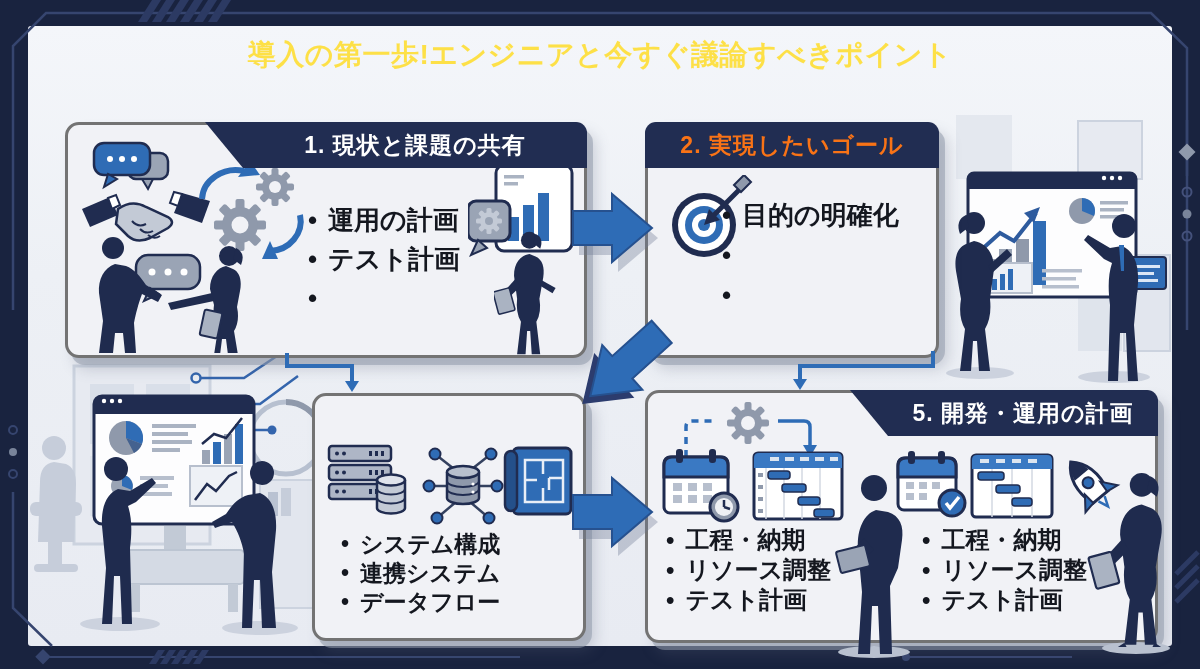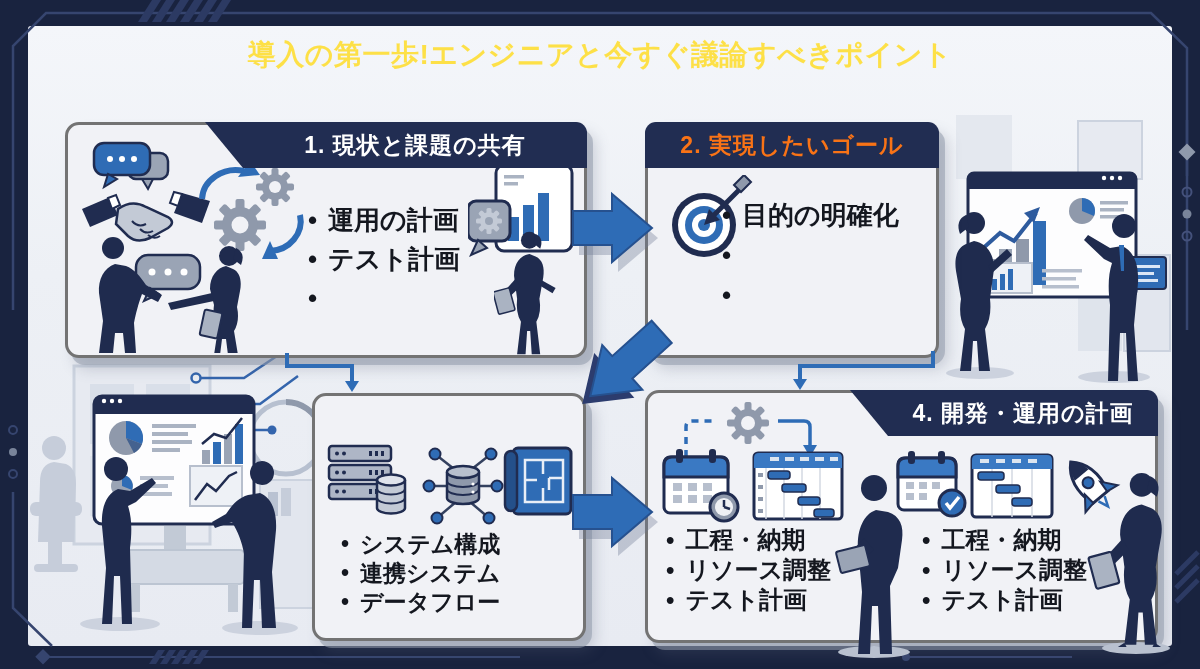--- a/index.html
+++ b/index.html
@@ -428,21 +428,21 @@
       <li>
           <span class="dot">•</span>
           <span>データフロー</span>
         </li>
     </ul>
   </div>
 
   <div class="panel" id="panel4">
     <div class="banner-cut">
       <div class="slant"></div>
-      <div class="banner-label">4. 開発・運用の計画</div>
+      <div class="banner-label">5. 開発・運用の計画</div>
     </div>
     <svg class="p-art" style="left:10px;top:4px" width="487" height="126" viewBox="0 0 487 126">
       <g>
         <path d="M28,60 L28,30 Q28,24 34,24 L56,24" stroke="#2e6cb6" stroke-width="3.5" fill="none" stroke-dasharray="7 6"></path>
         <g transform="translate(90,26)" fill="#8f99ab">
           <rect x="-3.5" y="-21" width="7" height="42" rx="2"></rect>
           <rect x="-3.5" y="-21" width="7" height="42" rx="2" transform="rotate(45)"></rect>
           <rect x="-3.5" y="-21" width="7" height="42" rx="2" transform="rotate(90)"></rect>
           <rect x="-3.5" y="-21" width="7" height="42" rx="2" transform="rotate(135)"></rect>
           <circle r="14"></circle>

